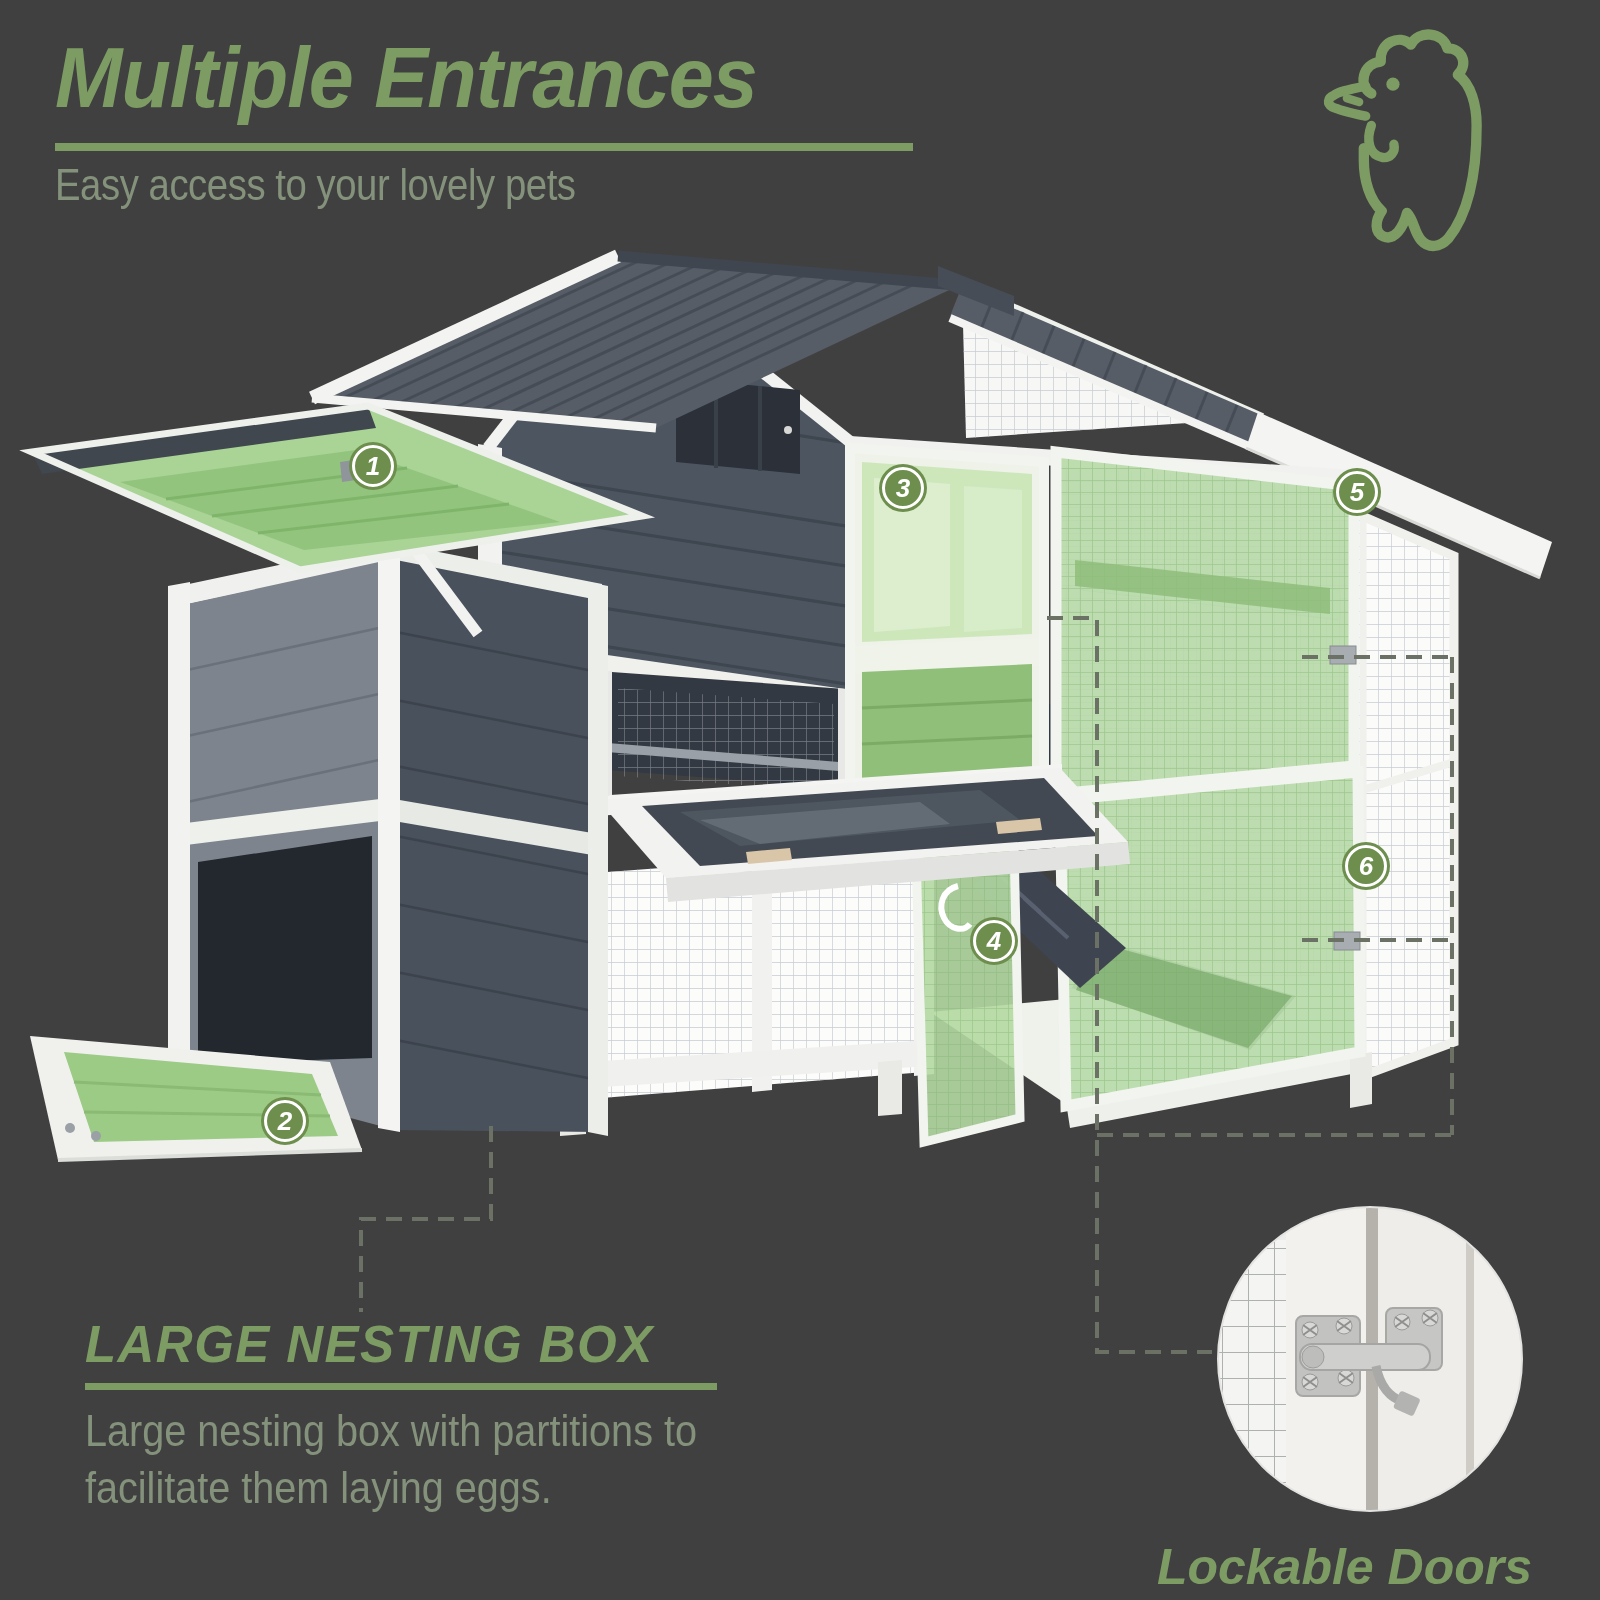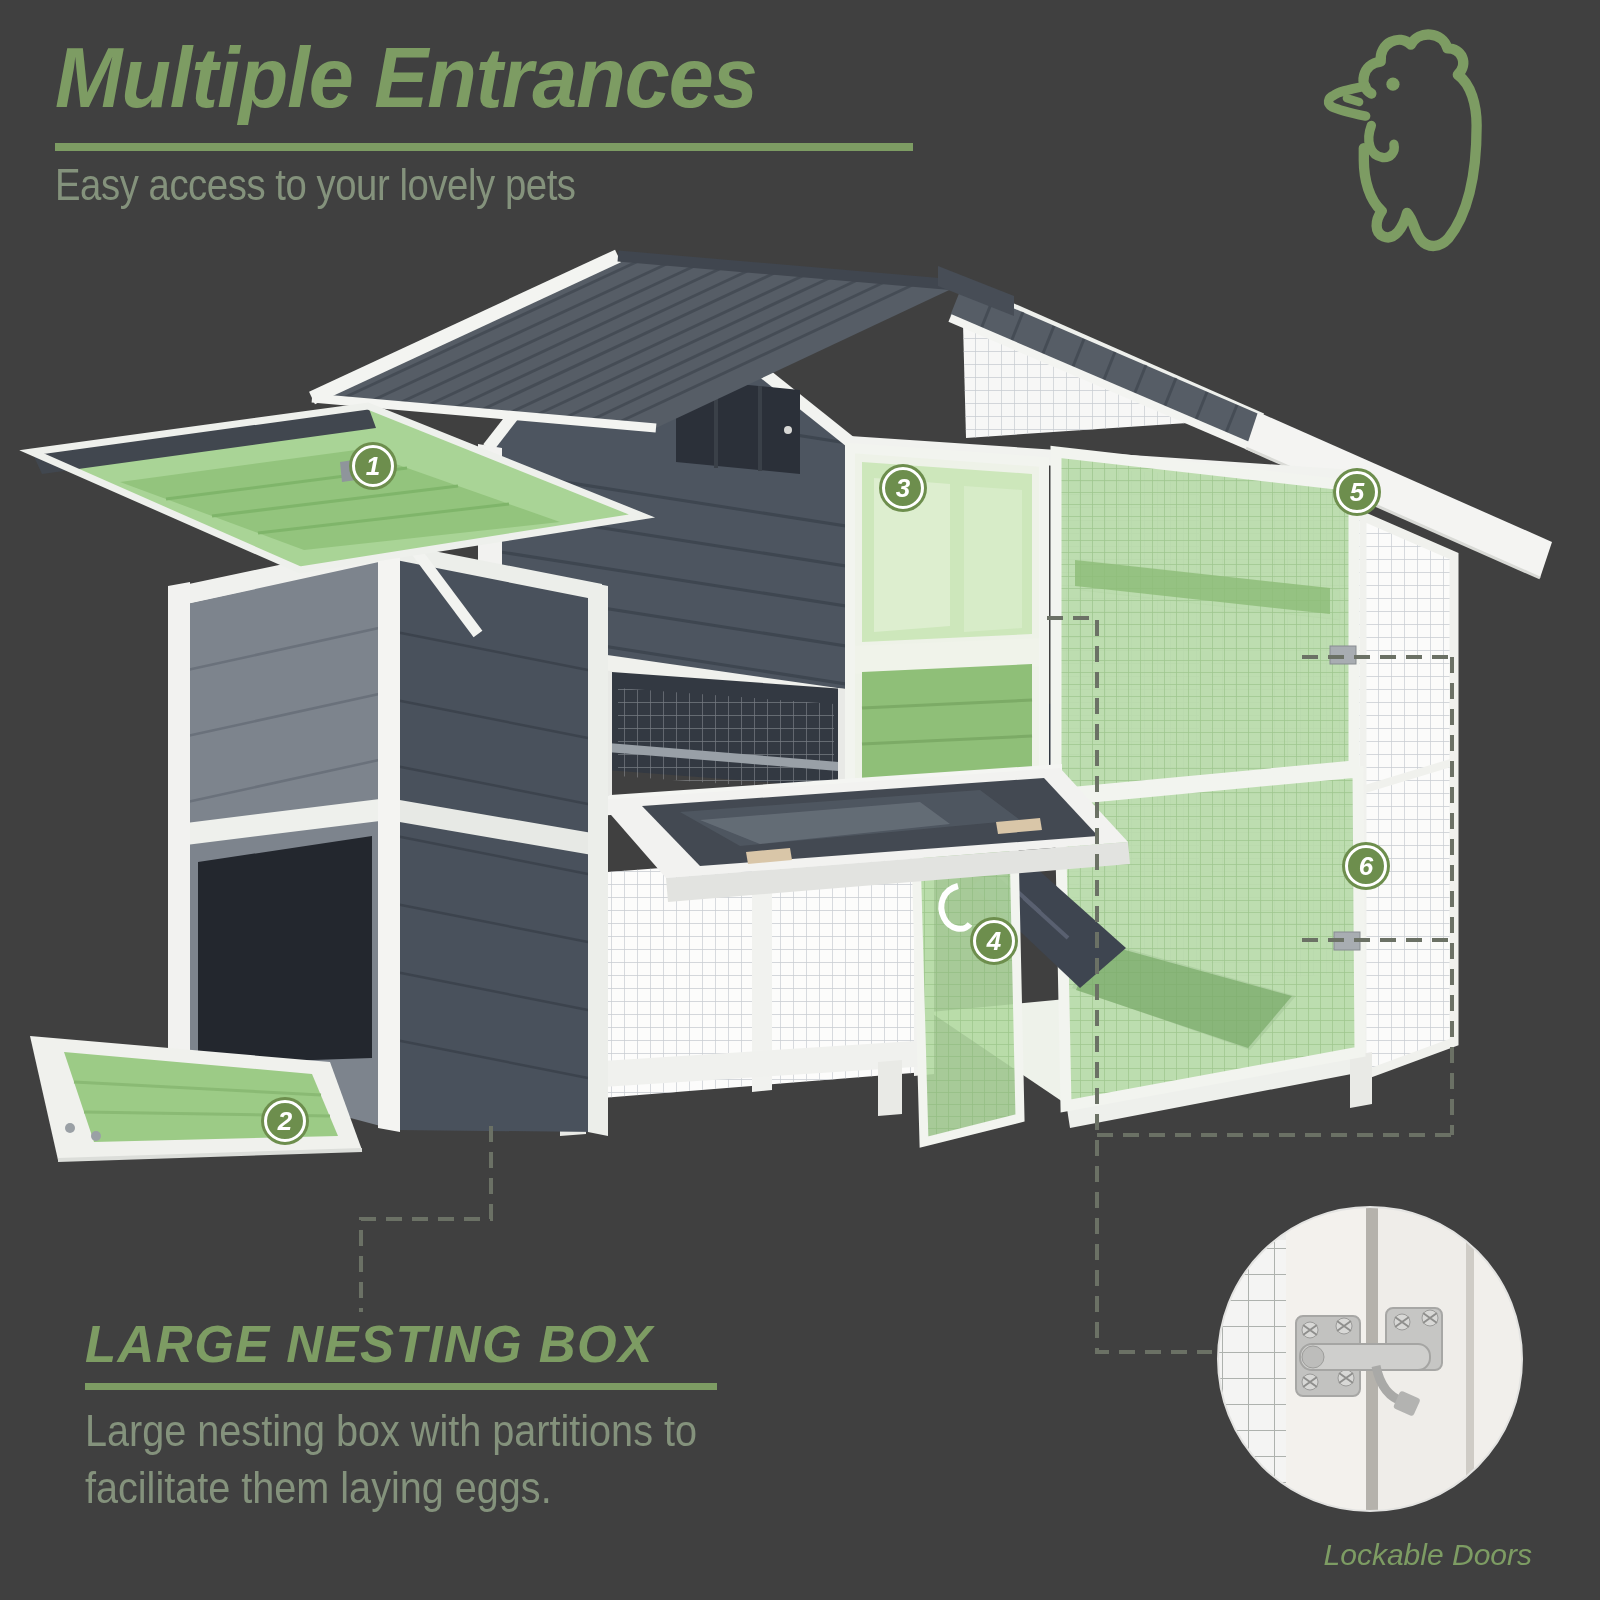--- a/index.html
+++ b/index.html
@@ -9,22 +9,22 @@
   .title{position:absolute;left:55px;top:28px;font-size:86px;font-weight:bold;font-style:italic;
          color:var(--accent);letter-spacing:-1px;transform:scaleX(.94);transform-origin:left top;white-space:nowrap;}
   .divider{position:absolute;left:55px;top:143px;width:858px;height:8px;background:var(--accent);}
   .subtitle{position:absolute;left:55px;top:160px;font-size:44px;color:var(--text);
             transform:scaleX(.87);transform-origin:left top;letter-spacing:-.5px;white-space:nowrap;}
   .feat-head{position:absolute;left:85px;top:1314px;font-size:52px;font-weight:bold;font-style:italic;
              color:var(--accent);letter-spacing:1.5px;transform:scaleX(.98);transform-origin:left top;white-space:nowrap;}
   .feat-bar{position:absolute;left:85px;top:1383px;width:632px;height:7px;background:var(--accent);}
   .feat-body{position:absolute;left:85px;top:1402px;font-size:44px;line-height:57px;color:var(--text);
              transform:scaleX(.9);transform-origin:left top;white-space:nowrap;}
-  .inset-caption{position:absolute;left:1140px;top:1538px;width:392px;text-align:right;font-size:30px;
-                 font-weight:normal;font-style:italic;color:var(--accent);white-space:nowrap;}
+  .inset-caption{position:absolute;left:1140px;top:1538px;width:392px;text-align:right;font-size:50px;
+                 font-weight:bold;font-style:italic;color:var(--accent);white-space:nowrap;}
   .badge{position:absolute;width:36px;height:36px;margin:-21px 0 0 -21px;border-radius:50%;
          background:var(--badge);border:3px solid #ffffff;box-shadow:0 0 0 3px var(--badge);
          color:#fff;font-weight:bold;font-style:italic;font-size:26px;
          display:flex;align-items:center;justify-content:center;}
   .rooster{position:absolute;left:1308px;top:24px;}
   .accent-stroke{stroke:var(--accent);}
   .dash{stroke:var(--dash);stroke-width:4;fill:none;stroke-dasharray:16 10;}
 </style>
 </head>
 <body>

